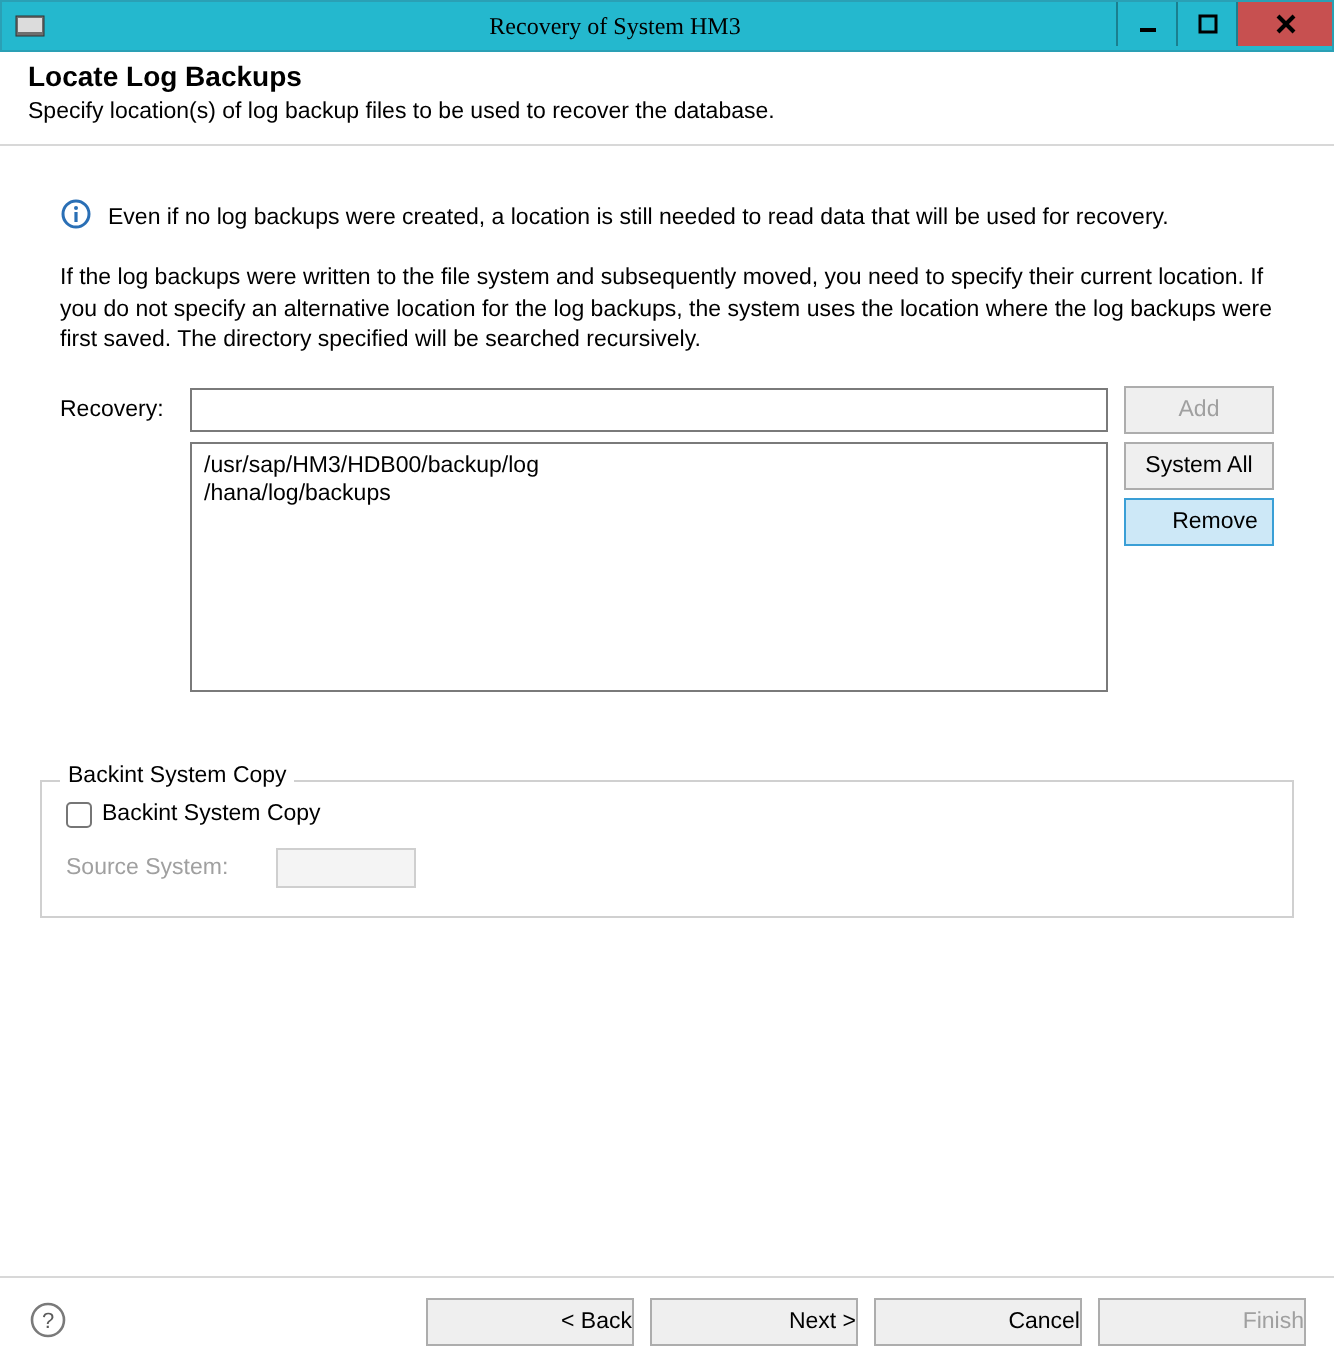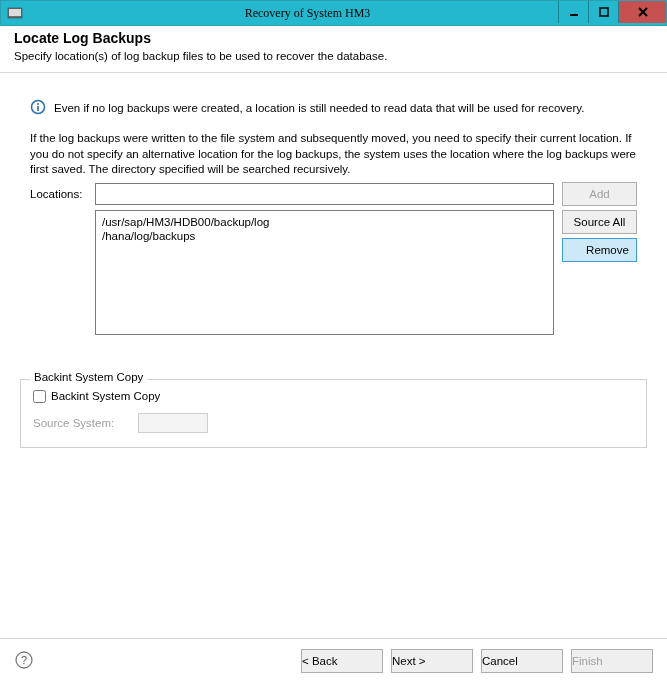--- a/index.html
+++ b/index.html
@@ -19,21 +19,21 @@
   .header {
     padding:4px 14px 10px 14px; border-bottom:1px solid #d8d8d8;
   }
   .header h1 { margin:0 0 4px 0; font-size:14px; font-weight:700; }
   .header p { margin:0; font-size:11.5px; color:#000; }
 
   .body { padding:18px 30px 8px 30px; font-size:11.5px; color:#000; }
 
   .inforow { display:flex; align-items:center; margin:8px 0 14px 0; }
   .infoicon { flex:0 0 18px; margin-right:6px; }
-  .paragraph { line-height:1.35; margin-bottom:4px; }
+  .paragraph { line-height:1.35; margin-bottom:14px; }
 
   .locrow { display:flex; align-items:center; }
   .loclabel { width:65px; }
   .locinput {
     flex:1; height:22px; border:1px solid #7a7a7a; padding:2px 4px; font-size:11.5px;
   }
   .sidebtns { width:75px; margin-left:8px; display:flex; flex-direction:column; gap:4px; }
   .sidebtn {
     height:24px; font-size:11.5px; border:1px solid #adadad; background:#efefef;
     text-align:center; line-height:22px; cursor:default;
@@ -62,22 +62,22 @@
   .srcrow { display:flex; align-items:center; gap:24px; margin-top:10px; color:#a0a0a0; font-size:11.5px; }
   .srcinput { width:70px; height:20px; border:1px solid #cfcfcf; background:#f4f4f4; }
 
   .footer {
     position:absolute; left:0; right:0; bottom:10px; padding:10px 14px 0 14px;
     border-top:1px solid #d8d8d8; display:flex; align-items:center;
   }
   .help { width:22px; height:22px; }
   .spacer { flex:1; }
   .navbtn {
-    width:82px; height:24px; margin-left:8px; font-size:11.5px;
-    border:1px solid #adadad; background:#efefef; text-align:left; line-height:22px;
+    width:104px; height:24px; margin-left:8px; font-size:11.5px;
+    border:1px solid #adadad; background:#efefef; text-align:right; line-height:22px;
   }
   .navbtn.disabled { color:#a0a0a0; }
   
   input[type=checkbox]{ width:13px; height:13px; margin:0; }
 </style>
 </head>
 <body>
 
 <div class="titlebar">
   <span class="sysicon">
@@ -121,34 +121,34 @@
         <circle cx="8" cy="5" r="1" fill="#2a6fb5"></circle>
         <rect x="7.2" y="7" width="1.6" height="5" fill="#2a6fb5"></rect>
       </svg>
     </span>
     <span>Even if no log backups were created, a location is still needed to read data that will be used for recovery.</span>
   </div>
 
   <div class="paragraph">If the log backups were written to the file system and subsequently moved, you need to specify their current location. If you do not specify an alternative location for the log backups, the system uses the location where the log backups were first saved. The directory specified will be searched recursively.</div>
 
   <div class="locrow">
-    <span class="loclabel">Locations:</span>
+    <span class="loclabel">Recovery:</span>
     <input class="locinput" type="text" value="" style="">
     <div class="sidebtns">
       <div class="sidebtn disabled">Add</div>
     </div>
   </div>
 
   <div class="listarea">
     <div class="listbox">
       <div class="listitem">/usr/sap/HM3/HDB00/backup/log</div>
       <div class="listitem">/hana/log/backups</div>
     </div>
     <div class="sidebtns">
-      <div class="sidebtn">Source All</div>
+      <div class="sidebtn">System All</div>
       <div class="sidebtn active">Remove</div>
     </div>
   </div>
 
   <div class="group">
     <span class="legend">Backint System Copy</span>
     <div class="fieldset">
       <label class="chkrow">
         <input type="checkbox" style="">
         <span>Backint System Copy</span>

